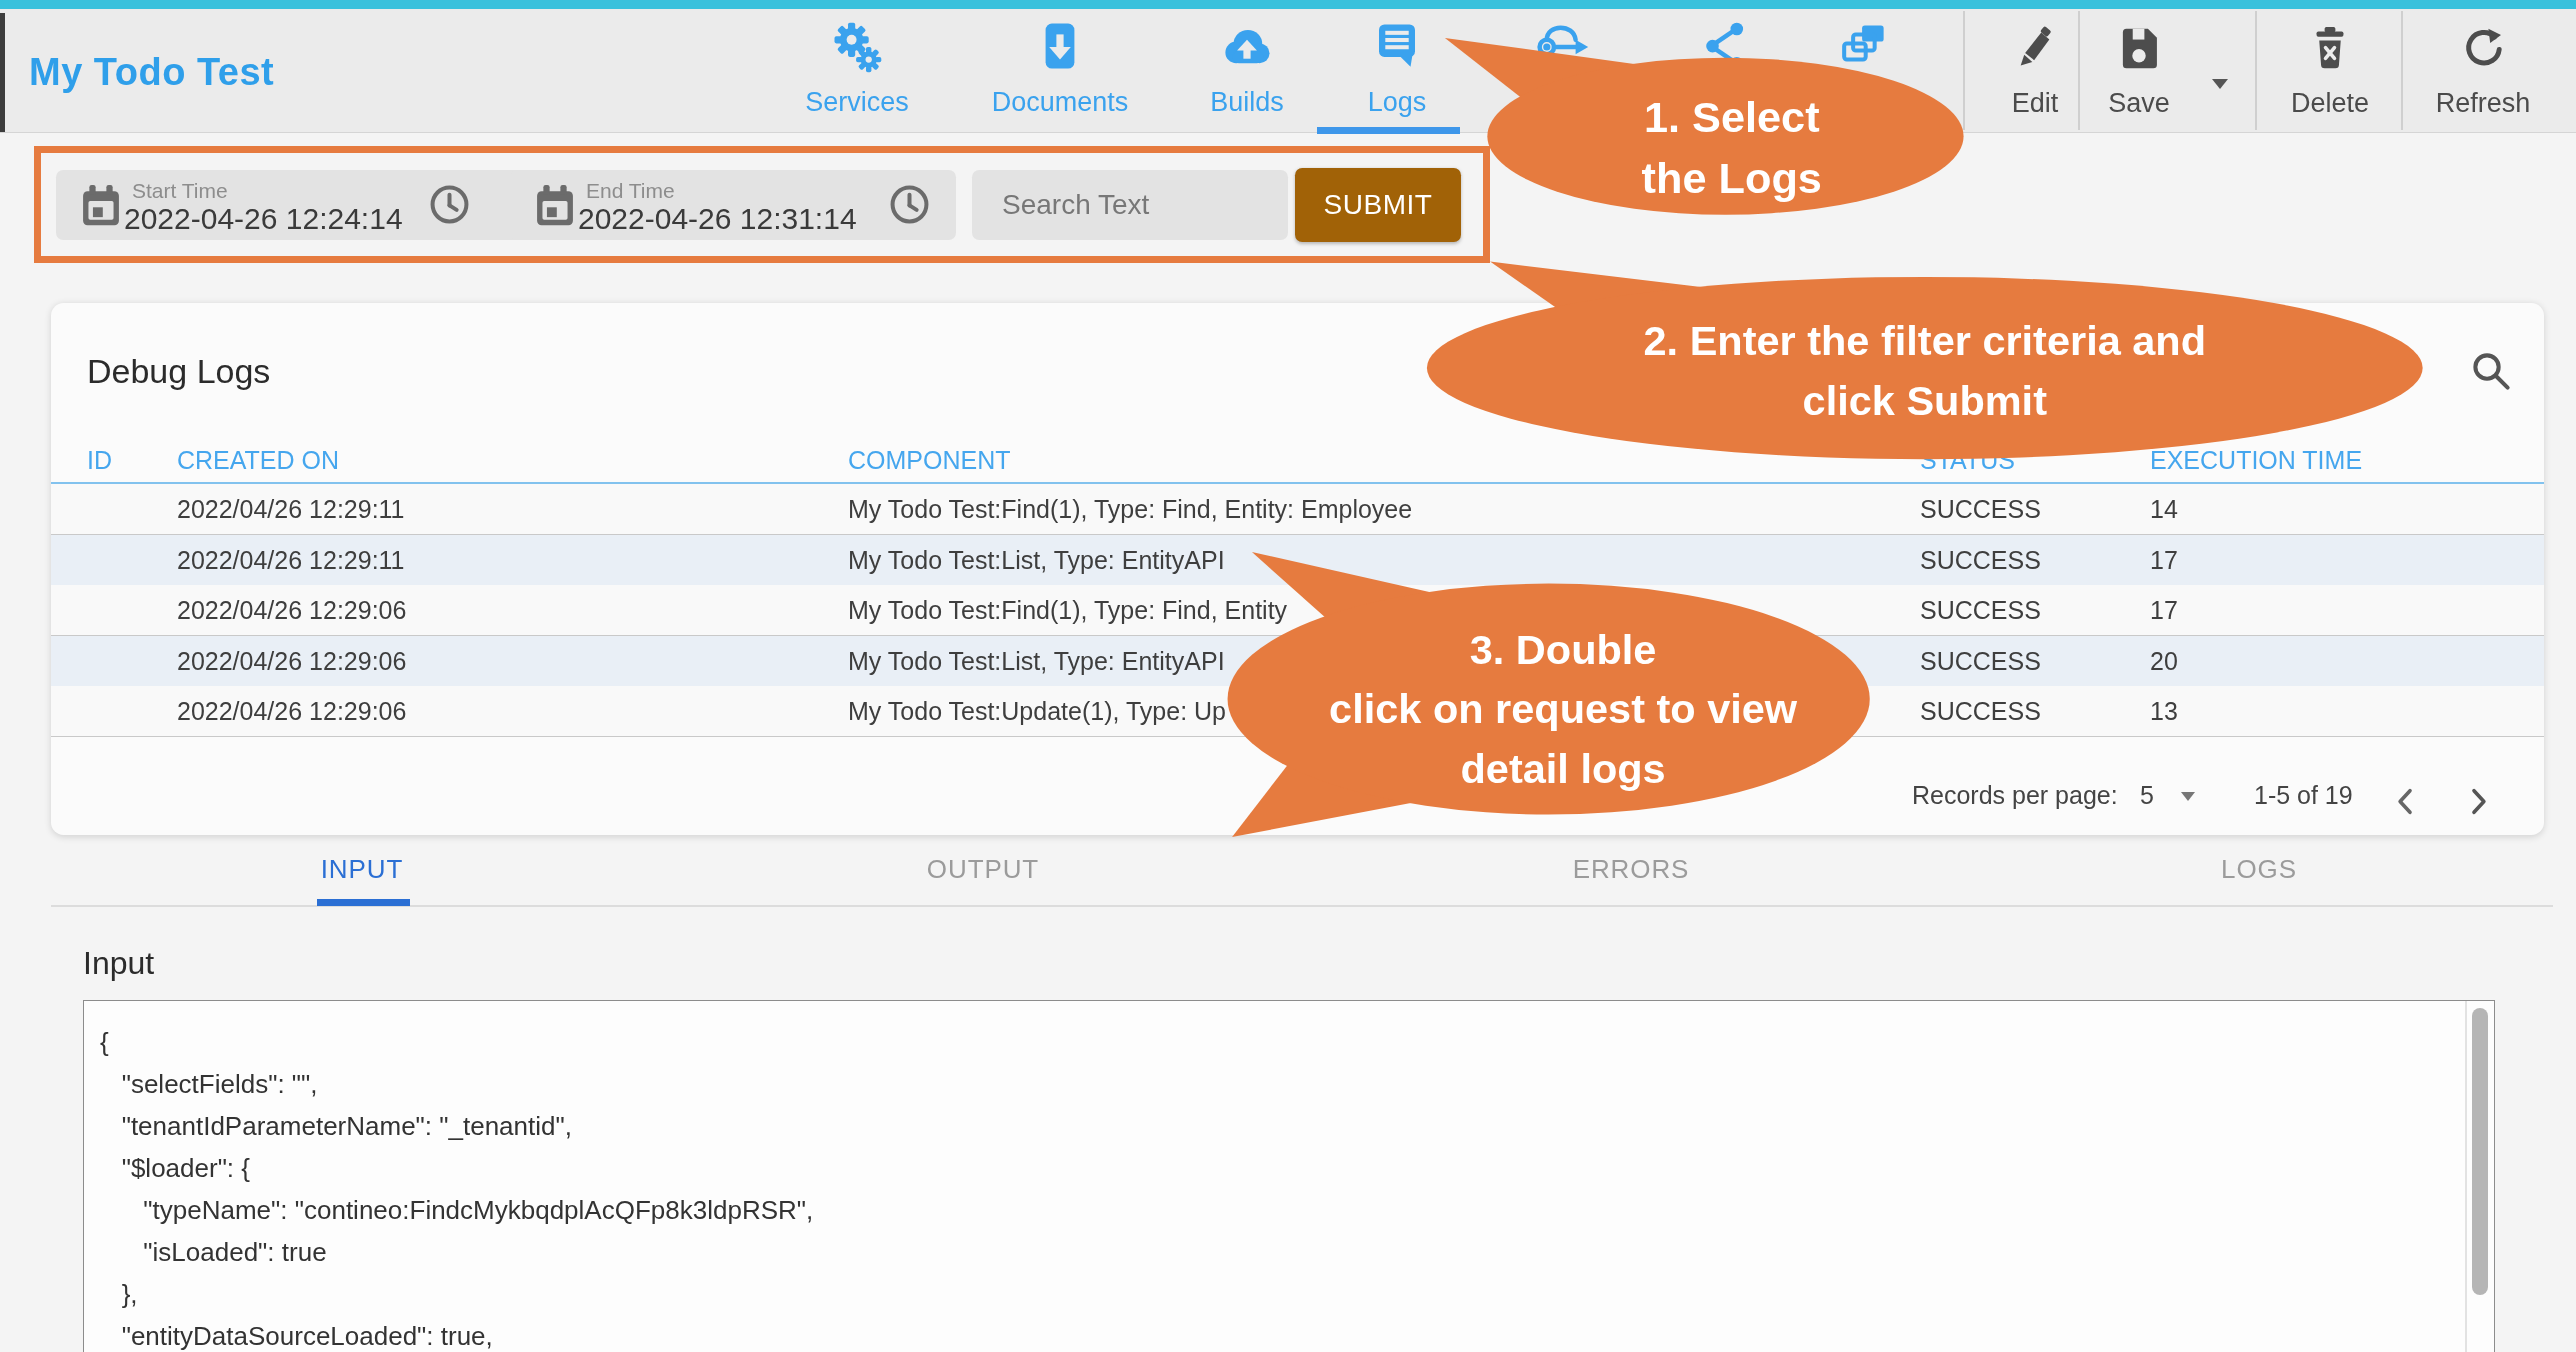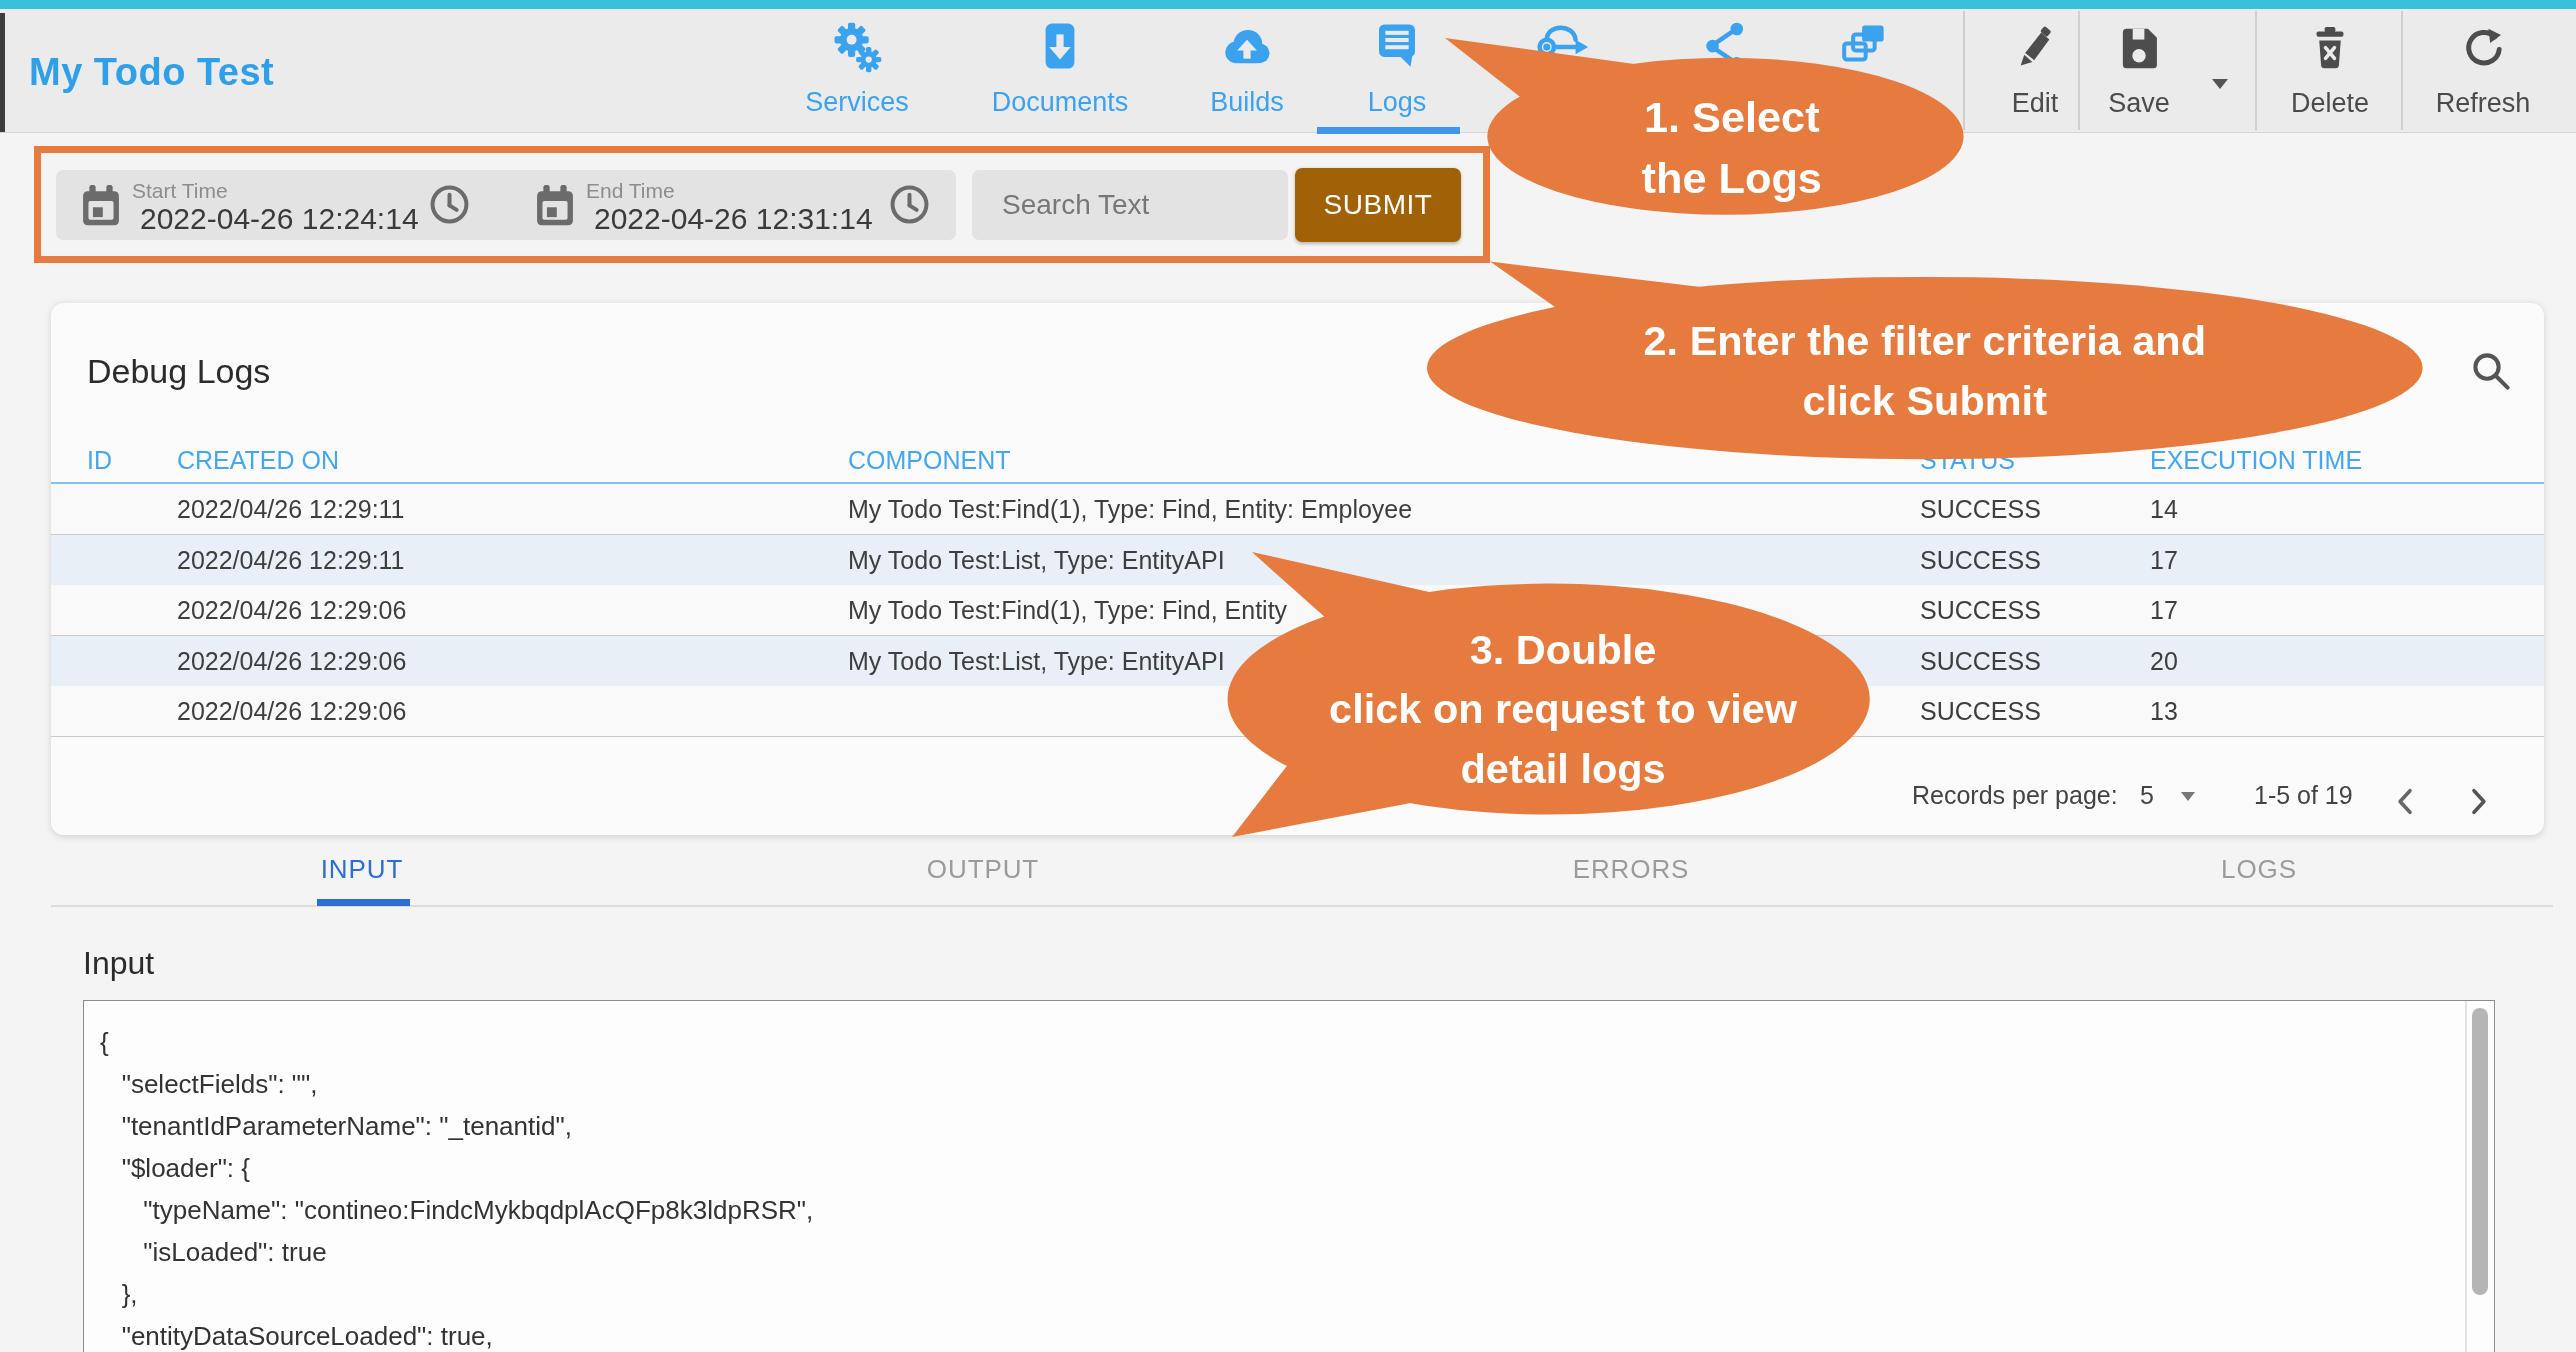--- a/index.html
+++ b/index.html
@@ -22,21 +22,21 @@
   .vsep{top:10.8px;width:1.8px;height:119px;background:#cfcfcf;}
   .actbtn{top:18px;width:108px;height:106px;text-align:center;}
   .actbtn .aicon{position:absolute;left:50%;top:7.2px;transform:translateX(-50%);}
   .actbtn .alabel{position:absolute;left:-18px;right:-18px;top:70px;font-size:27px;color:#4b4b4b;}
   .caret-down{width:0;height:0;border-left:8px solid transparent;border-right:8px solid transparent;border-top:10.8px solid #555;}
   
   .filter-highlight{left:34px;top:146px;width:1456px;height:117px;border:7.2px solid #e67b3f;}
   .dtfield{top:170px;height:70px;background:#e3e3e3;border-radius:7.2px;}
   .dtfield .cal{position:absolute;left:25px;top:13.5px;}
   .dtfield .lbl{position:absolute;left:76px;top:9px;font-size:21px;color:#8d8d8d;}
-  .dtfield .val{position:absolute;left:84px;top:32px;font-size:30px;color:#3a3a3a;}
+  .dtfield .val{position:absolute;left:68px;top:32px;font-size:30px;color:#3a3a3a;}
   .dtfield .clk{position:absolute;top:14.4px;}
   .searchbox{left:972px;top:170px;width:316px;height:70px;background:#e3e3e3;border-radius:7.2px;}
   .searchbox input{width:100%;height:100%;border:none;background:transparent;outline:none;
      font-family:"Liberation Sans",sans-serif;font-size:28px;color:#555;padding:0 30px;}
   .searchbox input::placeholder{color:#777;opacity:1;}
   .submit-btn{left:1295px;top:168px;width:166px;height:74px;background:#a16207;border:none;border-radius:7.2px;
      color:#fff;font-size:28px;font-family:Liberation Sans, sans-serif;letter-spacing:0.5px;box-shadow:0 1.8px 3.6px rgba(0,0,0,.25);cursor:pointer;}
   
   .card{left:51px;top:303px;width:2493px;height:532px;background:#fbfbfb;border-radius:12.6px;
         box-shadow:0 1.8px 7.2px rgba(0,0,0,.14);}
@@ -333,20 +333,21 @@
       <span class="cell c-time">17</span>
     </div>
     <div class="abs trow" style="top:333px;background:#e9eff6;">
       <span class="cell c-created">2022/04/26 12:29:06</span>
       <span class="cell c-comp">My Todo Test:List, Type: EntityAPI</span>
       <span class="cell c-status">SUCCESS</span>
       <span class="cell c-time">20</span>
     </div>
     <div class="abs trow" style="top:383px;background:#f9f9f9;">
       <span class="cell c-created">2022/04/26 12:29:06</span>
+      <span class="cell c-comp">My Todo Test:Update(1), Type: Up</span>
       <span class="cell c-status">SUCCESS</span>
       <span class="cell c-time">13</span>
     </div>
 
     <div class="abs pagination">
       <span class="pitem" style="left:1861px;">Records per page:</span>
       <span class="pitem" style="left:2089px;">5</span>
       <span class="pitem" style="left:2130px;top:23.5px;">
         <span class="caret-down" style="display:block;border-top-color:#777;border-left-width:7.2px;border-right-width:7.2px;border-top-width:9px;"></span>
       </span>

